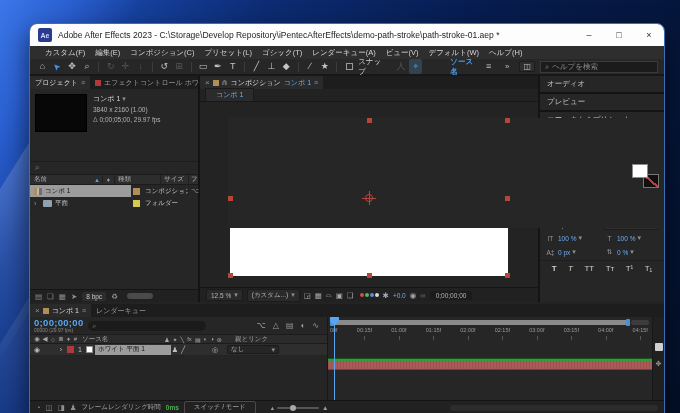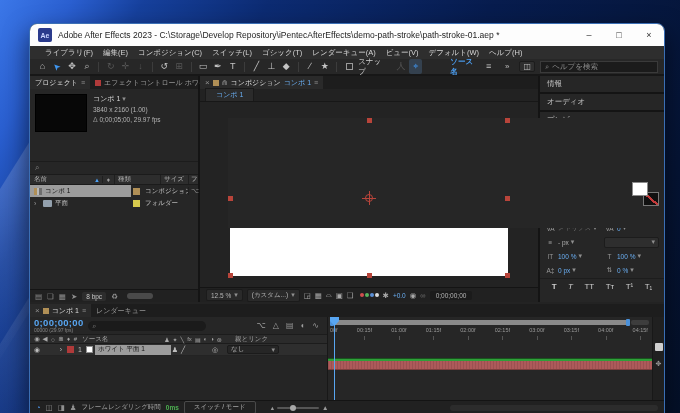--- a/index.html
+++ b/index.html
@@ -168,24 +168,24 @@
     <span class="badge">Ae</span>
     <span class="title">Adobe After Effects 2023 - C:\Storage\Develop Repository\iPentecAfterEffects\demo-path-stroke\path-stroke-01.aep *</span>
     <div class="wbtns">
       <span class="wbtn">–</span>
       <span class="wbtn">□</span>
       <span class="wbtn">×</span>
     </div>
   </div>
 
   <div class="menubar">
-    <span class="mi">ライブラリ(F)</span>
+    <span class="mi">カスタム(F)</span>
     <span class="mi">編集(E)</span>
     <span class="mi">コンポジション(C)</span>
-    <span class="mi">スイッチ(L)</span>
+    <span class="mi">プリセット(L)</span>
     <span class="mi">ゴシック(T)</span>
     <span class="mi">レンダーキュー(A)</span>
     <span class="mi">ビュー(V)</span>
     <span class="mi">デフォルト(W)</span>
     <span class="mi">ヘルプ(H)</span>
   </div>
 
   <div class="toolbar">
     <span class="tool">⌂</span>
     <span class="tool active"><span class="selrot">➤</span></span>
@@ -346,21 +346,20 @@
         </span>
         <span class="cbico">✱</span>
         <span class="blue">+0.0</span>
         <span class="cbico">◉</span>
         <span class="cbico dim">∞</span>
         <span class="tcbox">0;00;00;00</span>
       </div>
     </div>
 
     <div class="rightcol">
-      <div class="rsec">情報</div>
       <div class="rsec">オーディオ</div>
       <div class="rsec">プレビュー</div>
       <div class="rsec">エフェクト＆プリセット</div>
       <div class="rsec">CC ライブラリ</div>
       <div class="charp">
         <div class="chead">
           <span>文字</span>
           <span class="mglyph">≡</span>
         </div>
         <div class="chargrid">

